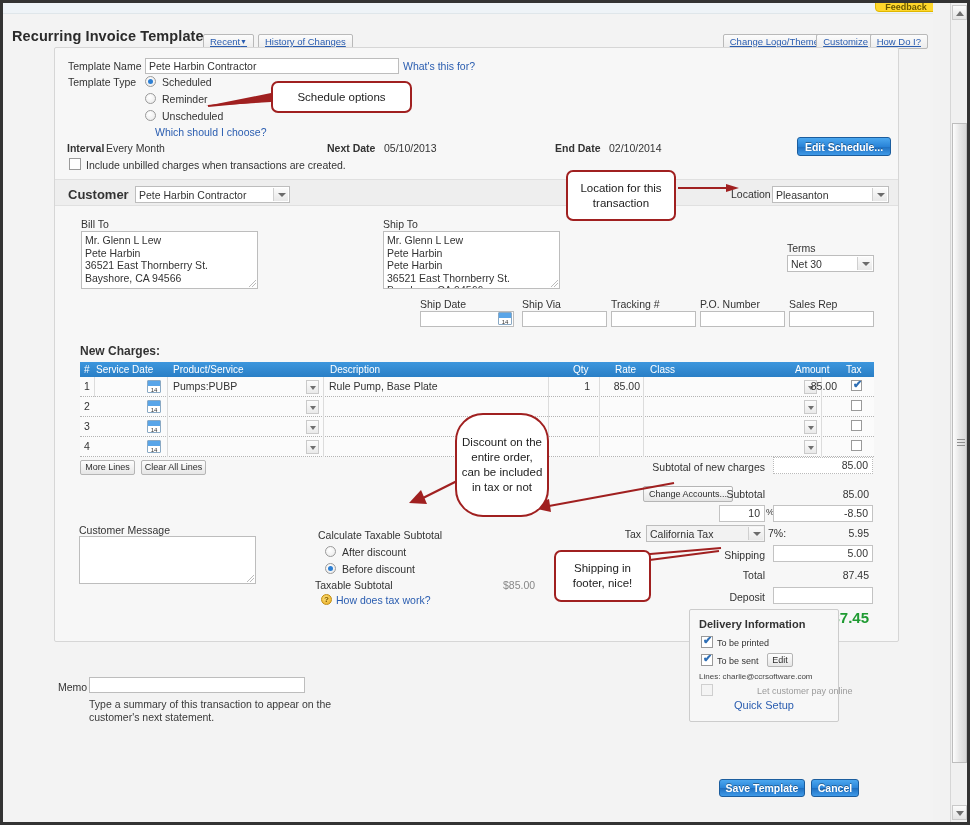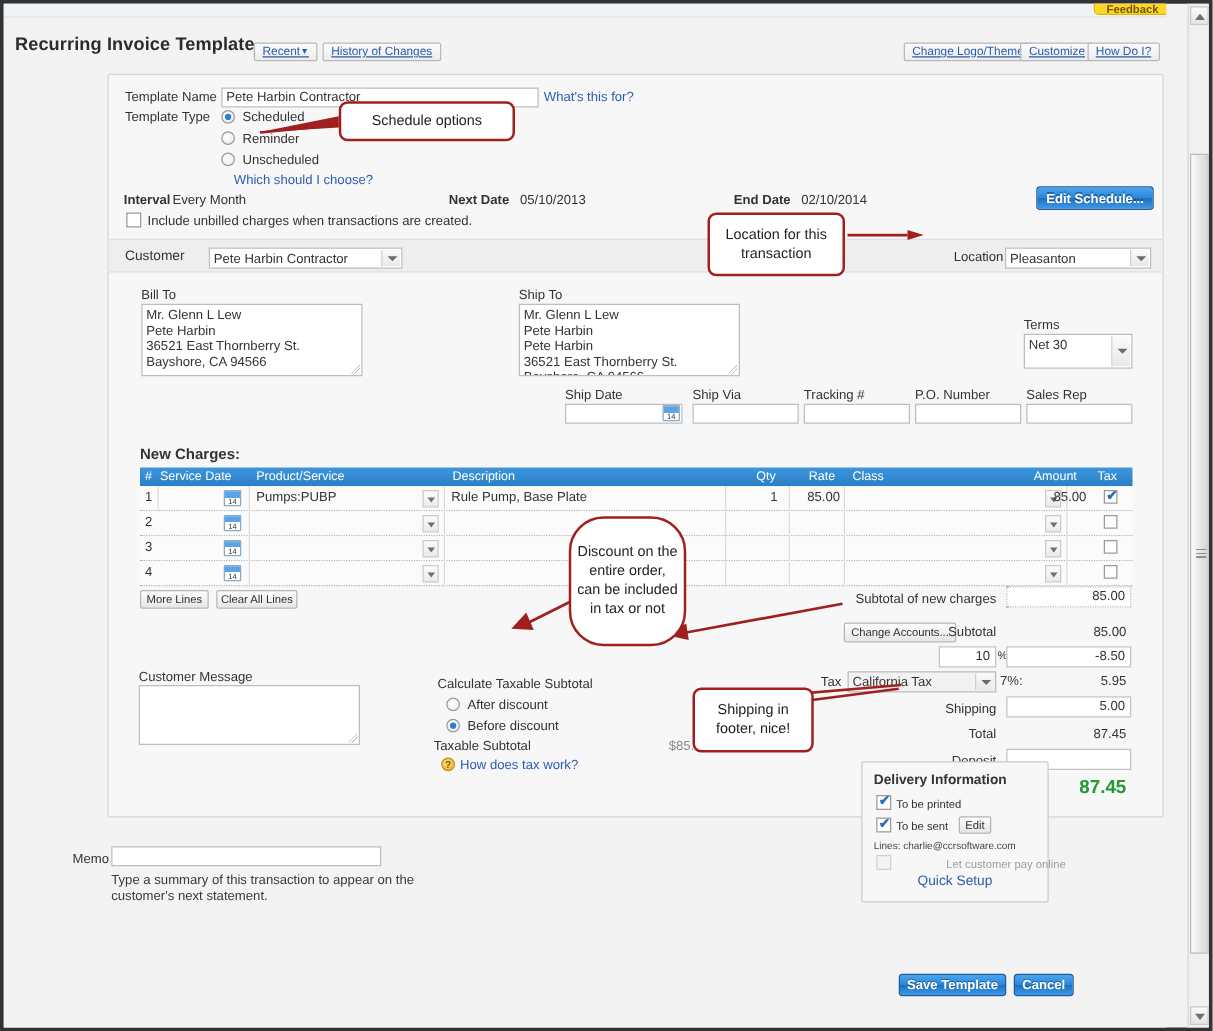--- a/index.html
+++ b/index.html
@@ -70,26 +70,25 @@
   #recent-btn { left: 200px; top: 19px; }
   #history-btn { left: 255px; top: 19px; }
   #change-logo-btn { right: 107px; top: 19px; }
   #customize-btn { right: 58px; top: 19px; }
   #howdoi-btn { right: 5px; top: 19px; }
   .caret { font-size: 7px; position: relative; top: -1px; }
 
   
   .panel {
     position: absolute;
-    left: 51px; top: 56px;
+    left: 51px; top: 44px;
     width: 845px; height: 595px;
     background: #f7f7f7;
     border: 1px solid #d6d6d6;
     border-radius: 2px;
-    margin-left: 32px;
   }
   .lbl {
     position: absolute;
     font-size: 10.5px;
     color: #333;
     white-space: nowrap;
   }
   .lbl-b { font-weight: bold; }
   .inp {
     position: absolute;
@@ -388,21 +387,21 @@
       <div class="lbl lbl-b" style="left:272px; top:94px;">Next Date</div>
       <div class="lbl" style="left:329px; top:94px;">05/10/2013</div>
       <div class="lbl lbl-b" style="left:500px; top:94px;">End Date</div>
       <div class="lbl" style="left:554px; top:94px;">02/10/2014</div>
       <div class="blue-btn" style="left:742px; top:89px; width:94px; height:19px; line-height:18px;">Edit Schedule...</div>
 
       <div class="chk" style="left:14px; top:110px;"></div>
       <div class="lbl" style="left:31px; top:111px;">Include unbilled charges when transactions are created.</div>
 
       <div class="sec-band" style="left:0; top:131px; width:843px; height:27px;"></div>
-      <div class="lbl" style="left:13px; top:139px; font-size:11px; font-weight:normal;">Customer</div>
+      <div class="lbl" style="left:13px; top:139px; font-size:13px; font-weight:bold;">Customer</div>
       <div class="inp" style="left:80px; top:138px; width:155px; height:17px; line-height:14px;">
         <span>Pete Harbin Contractor</span>
         <span class="dd-arrow"></span>
       </div>
       <div class="lbl" style="left:676px; top:140px;">Location</div>
       <div class="inp" style="left:717px; top:138px; width:117px; height:17px; line-height:14px;">
         <span>Pleasanton</span>
         <span class="dd-arrow"></span>
       </div>
 
@@ -413,21 +412,21 @@
 Bayshore, CA  94566</div>
 
       <div class="lbl" style="left:328px; top:170px;">Ship To</div>
       <div class="ta" style="left:328px; top:183px; width:177px; height:58px;">Mr. Glenn L Lew
 Pete Harbin
 Pete Harbin
 36521 East Thornberry St.
 Bayshore, CA  94566</div>
 
       <div class="lbl" style="left:732px; top:194px;">Terms</div>
-      <div class="inp" style="left:732px; top:207px; width:87px; height:28px; line-height:14px;">
+      <div class="inp" style="left:732px; top:207px; width:87px; height:17px; line-height:14px;">
         <span>Net 30</span>
         <span class="dd-arrow"></span>
       </div>
 
       <div class="lbl" style="left:365px; top:250px;">Ship Date</div>
       <div class="inp" style="left:365px; top:263px; width:94px; height:16px;">
         <span class="cal-ico" style="right:1px; top:0px;">14</span>
       </div>
       <div class="lbl" style="left:467px; top:250px;">Ship Via</div>
       <div class="inp" style="left:467px; top:263px; width:85px; height:16px;"></div>

